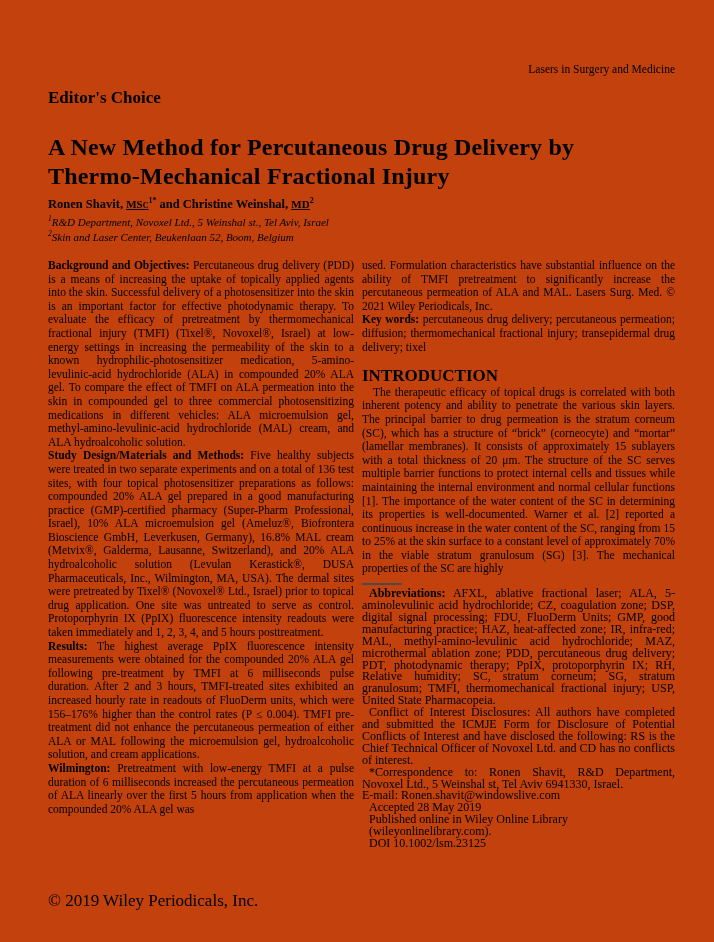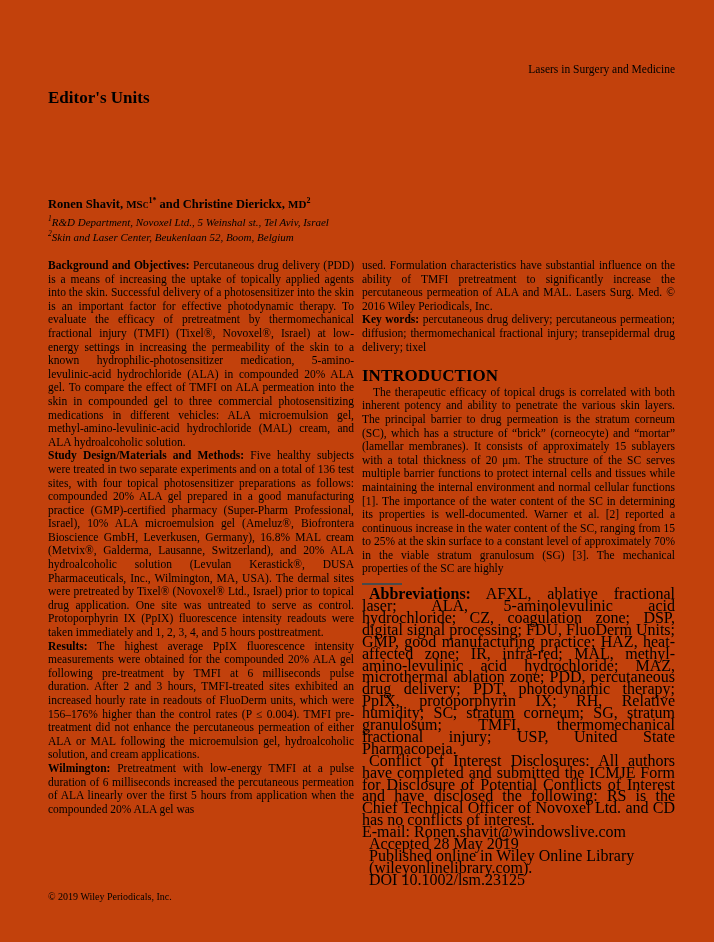--- a/index.html
+++ b/index.html
@@ -22,21 +22,21 @@
   }
   .article-title {
     position:absolute; top:133px; left:48px; width:565px;
     font-size:24px; font-weight:bold; line-height:29px;
     letter-spacing:0.2px;
   }
   .authors {
     position:absolute; top:196px; left:48px;
     font-size:12.5px; font-weight:bold;
   }
-  .authors .degree { font-variant:small-caps; font-size:11px; }
+  .authors .degree { font-variant:small-caps; font-size:11px;text-decoration:underline; }
   .authors sup { font-size:8px; }
   .affiliations {
     position:absolute; top:213px; left:48px;
     font-size:11px; font-style:italic; line-height:12px;
   }
   .affiliations sup { font-size:7.5px; font-style:italic; }
   .col {
     position:absolute; top:259px;
     font-size:11.5px; line-height:13.6px;
     text-align:justify;
@@ -46,78 +46,80 @@
   .col p { margin:0; }
   .abs-label { font-weight:bold; }
   .keywords { margin-top:13px; }
   .intro-heading {
     margin-top:15px; margin-bottom:3px;
     font-weight:bold; font-size:17px; text-align:left;
   }
   .intro-par { text-indent:11px; }
   .footnote-block {
     margin-top:7px;
-    font-size:16px; line-height:11.9px;
+    font-size:12px; line-height:11.9px;
   }
   .footnote-rule {
     width:40px; height:0;
     border-top:2px solid #4a4a4a;
     margin:0 0 3px 0;
   }
   .footnote-block p { text-indent:7px; margin:0; }
   .footnote-block .flush { text-indent:0; }
   .fn-line { padding-left:7px; }
   .fn-line.flush { padding-left:0; }
   .abbr-label { font-weight:bold; }
   .page-footer {
     position:absolute; left:48px; top:891px;
-    font-size:10px;
+    font-size:17px;
   }
 </style>
 </head>
 <body>
 
 <div class="page">
 
   <div class="journal-name">Lasers in Surgery and Medicine</div>
 
-  <div class="editors-choice">Editor's Units</div>
+  <div class="editors-choice">Editor's Choice</div>
 
+  <h1 class="article-title" style="margin:0;">A New Method for Percutaneous Drug Delivery by Thermo-Mechanical Fractional Injury</h1>
 
   <div class="authors">
     <span>Ronen Shavit,</span>
     <span class="degree">MSc</span><sup>1*</sup>
     <span>and</span>
-    <span>Christine Dierickx,</span>
+    <span>Christine Weinshal,</span>
     <span class="degree">MD</span><sup>2</sup>
   </div>
 
   <div class="affiliations">
     <div><sup>1</sup><span>R&amp;D Department, Novoxel Ltd., 5 Weinshal st., Tel Aviv, Israel</span></div>
     <div><sup>2</sup><span>Skin and Laser Center, Beukenlaan 52, Boom, Belgium</span></div>
   </div>
 
   <div class="col col-left">
     <p><b class="abs-label">Background and Objectives:</b> <span>Percutaneous drug delivery (PDD) is a means of increasing the uptake of topically applied agents into the skin. Successful delivery of a photosensitizer into the skin is an important factor for effective photodynamic therapy. To evaluate the efficacy of pretreatment by thermomechanical fractional injury (TMFI) (Tixel®, Novoxel®, Israel) at low-energy settings in increasing the permeability of the skin to a known hydrophilic-photosensitizer medication, 5-amino-levulinic-acid hydrochloride (ALA) in compounded 20% ALA gel. To compare the effect of TMFI on ALA permeation into the skin in compounded gel to three commercial photosensitizing medications in different vehicles: ALA microemulsion gel, methyl-amino-levulinic-acid hydrochloride (MAL) cream, and ALA hydroalcoholic solution.</span></p>
     <p><b class="abs-label">Study Design/Materials and Methods:</b> <span>Five healthy subjects were treated in two separate experiments and on a total of 136 test sites, with four topical photosensitizer preparations as follows: compounded 20% ALA gel prepared in a good manufacturing practice (GMP)-certified pharmacy (Super-Pharm Professional, Israel), 10% ALA microemulsion gel (Ameluz®, Biofrontera Bioscience GmbH, Leverkusen, Germany), 16.8% MAL cream (Metvix®, Galderma, Lausanne, Switzerland), and 20% ALA hydroalcoholic solution (Levulan Kerastick®, DUSA Pharmaceuticals, Inc., Wilmington, MA, USA). The dermal sites were pretreated by Tixel® (Novoxel® Ltd., Israel) prior to topical drug application. One site was untreated to serve as control. Protoporphyrin IX (PpIX) fluorescence intensity readouts were taken immediately and 1, 2, 3, 4, and 5 hours posttreatment.</span></p>
     <p><b class="abs-label">Results:</b> <span>The highest average PpIX fluorescence intensity measurements were obtained for the compounded 20% ALA gel following pre-treatment by TMFI at 6 milliseconds pulse duration. After 2 and 3 hours, TMFI-treated sites exhibited an increased hourly rate in readouts of FluoDerm units, which were 156–176% higher than the control rates (P ≤ 0.004). TMFI pre-treatment did not enhance the percutaneous permeation of either ALA or MAL following the microemulsion gel, hydroalcoholic solution, and cream applications.</span></p>
     <p><b class="abs-label">Wilmington:</b> <span>Pretreatment with low-energy TMFI at a pulse duration of 6 milliseconds increased the percutaneous permeation of ALA linearly over the first 5 hours from application when the compounded 20% ALA gel was</span></p>
   </div>
 
   <div class="col col-right">
-    <p>used. Formulation characteristics have substantial influence on the ability of TMFI pretreatment to significantly increase the percutaneous permeation of ALA and MAL. Lasers Surg. Med. © 2016 Wiley Periodicals, Inc.</p>
+    <p>used. Formulation characteristics have substantial influence on the ability of TMFI pretreatment to significantly increase the percutaneous permeation of ALA and MAL. Lasers Surg. Med. © 2021 Wiley Periodicals, Inc.</p>
     <p class="keywords"><b class="abs-label">Key words:</b> <span>percutaneous drug delivery; percutaneous permeation; diffusion; thermomechanical fractional injury; transepidermal drug delivery; tixel</span></p>
 
     <div class="intro-heading">INTRODUCTION</div>
     <p class="intro-par">The therapeutic efficacy of topical drugs is correlated with both inherent potency and ability to penetrate the various skin layers. The principal barrier to drug permeation is the stratum corneum (SC), which has a structure of “brick” (corneocyte) and “mortar” (lamellar membranes). It consists of approximately 15 sublayers with a total thickness of 20 μm. The structure of the SC serves multiple barrier functions to protect internal cells and tissues while maintaining the internal environment and normal cellular functions [1]. The importance of the water content of the SC in determining its properties is well-documented. Warner et al. [2] reported a continuous increase in the water content of the SC, ranging from 15 to 25% at the skin surface to a constant level of approximately 70% in the viable stratum granulosum (SG) [3]. The mechanical properties of the SC are highly</p>
 
     <div class="footnote-block">
       <div class="footnote-rule"></div>
       <p><b class="abbr-label">Abbreviations:</b> <span>AFXL, ablative fractional laser; ALA, 5-aminolevulinic acid hydrochloride; CZ, coagulation zone; DSP, digital signal processing; FDU, FluoDerm Units; GMP, good manufacturing practice; HAZ, heat-affected zone; IR, infra-red; MAL, methyl-amino-levulinic acid hydrochloride; MAZ, microthermal ablation zone; PDD, percutaneous drug delivery; PDT, photodynamic therapy; PpIX, protoporphyrin IX; RH, Relative humidity; SC, stratum corneum; SG, stratum granulosum; TMFI, thermomechanical fractional injury; USP, United State Pharmacopeia.</span></p>
       <p>Conflict of Interest Disclosures: All authors have completed and submitted the ICMJE Form for Disclosure of Potential Conflicts of Interest and have disclosed the following: RS is the Chief Technical Officer of Novoxel Ltd. and CD has no conflicts of interest.</p>
+      <p>*Correspondence to: Ronen Shavit, R&amp;D Department, Novoxel Ltd., 5 Weinshal st, Tel Aviv 6941330, Israel.</p>
       <div class="fn-line flush">E-mail: Ronen.shavit@windowslive.com</div>
       <div class="fn-line">Accepted 28 May 2019</div>
       <div class="fn-line">Published online in Wiley Online Library</div>
       <div class="fn-line">(wileyonlinelibrary.com).</div>
       <div class="fn-line">DOI 10.1002/lsm.23125</div>
     </div>
   </div>
 
   <div class="page-footer">© 2019 Wiley Periodicals, Inc.</div>
 

